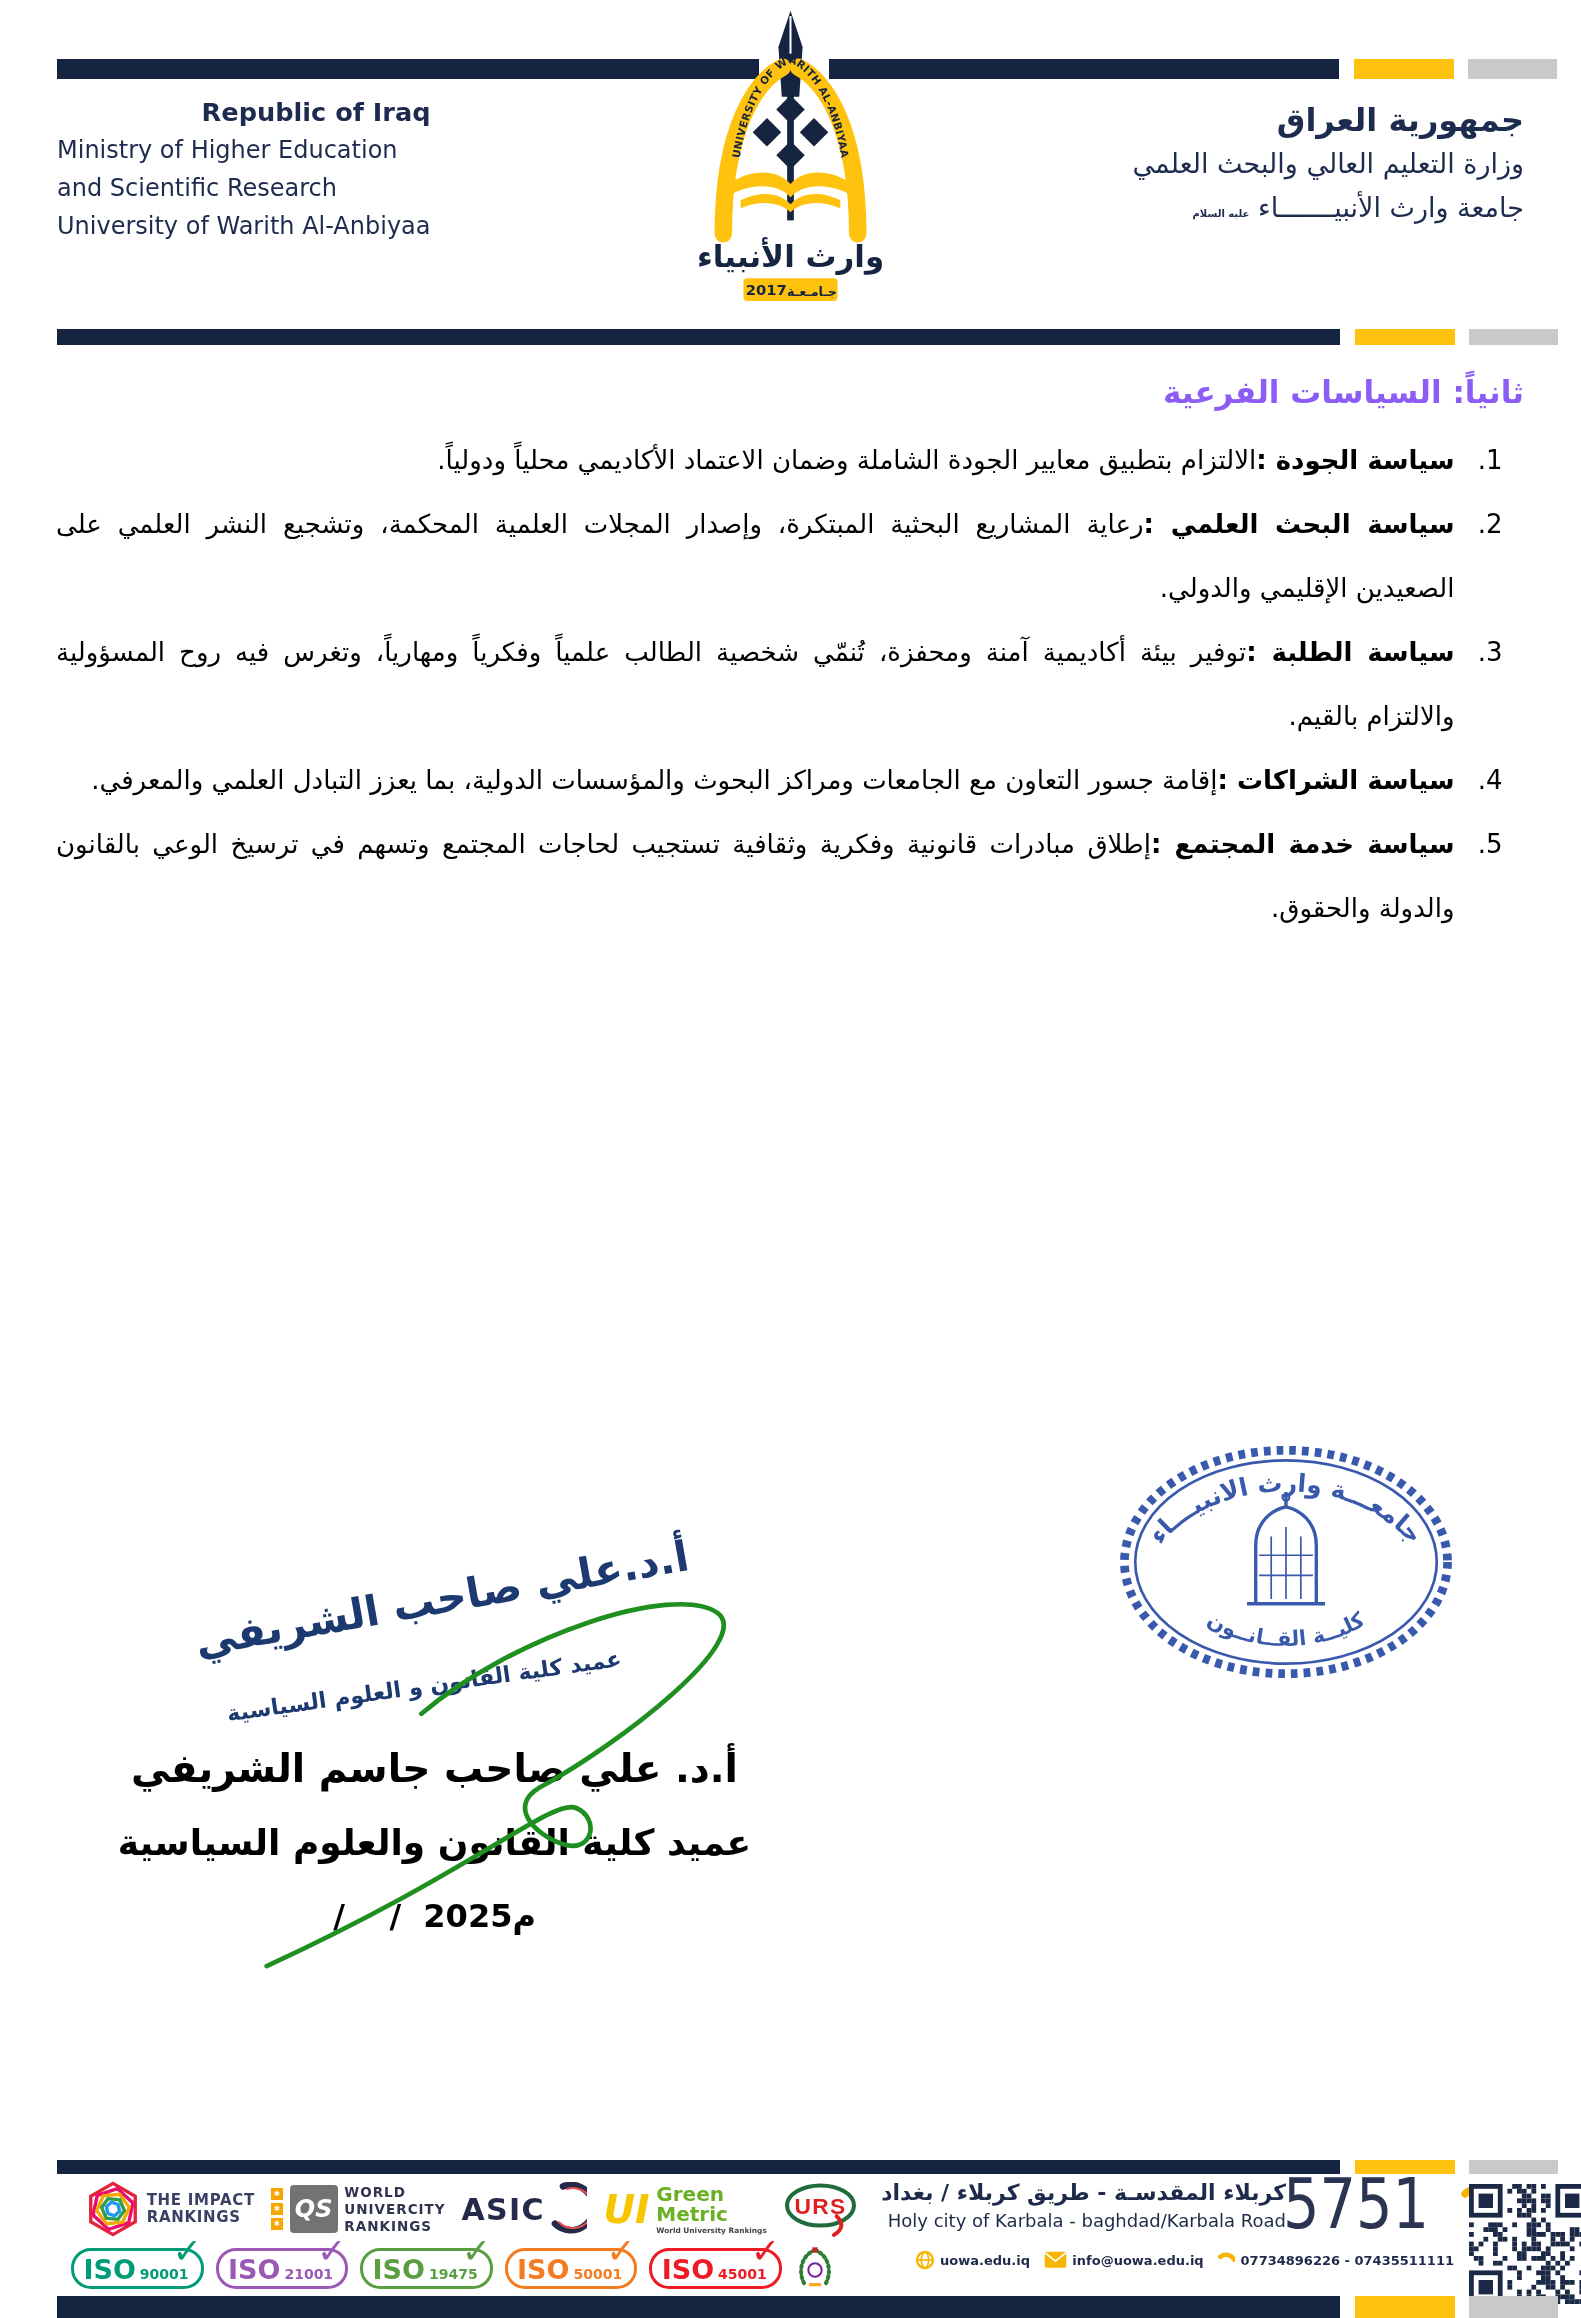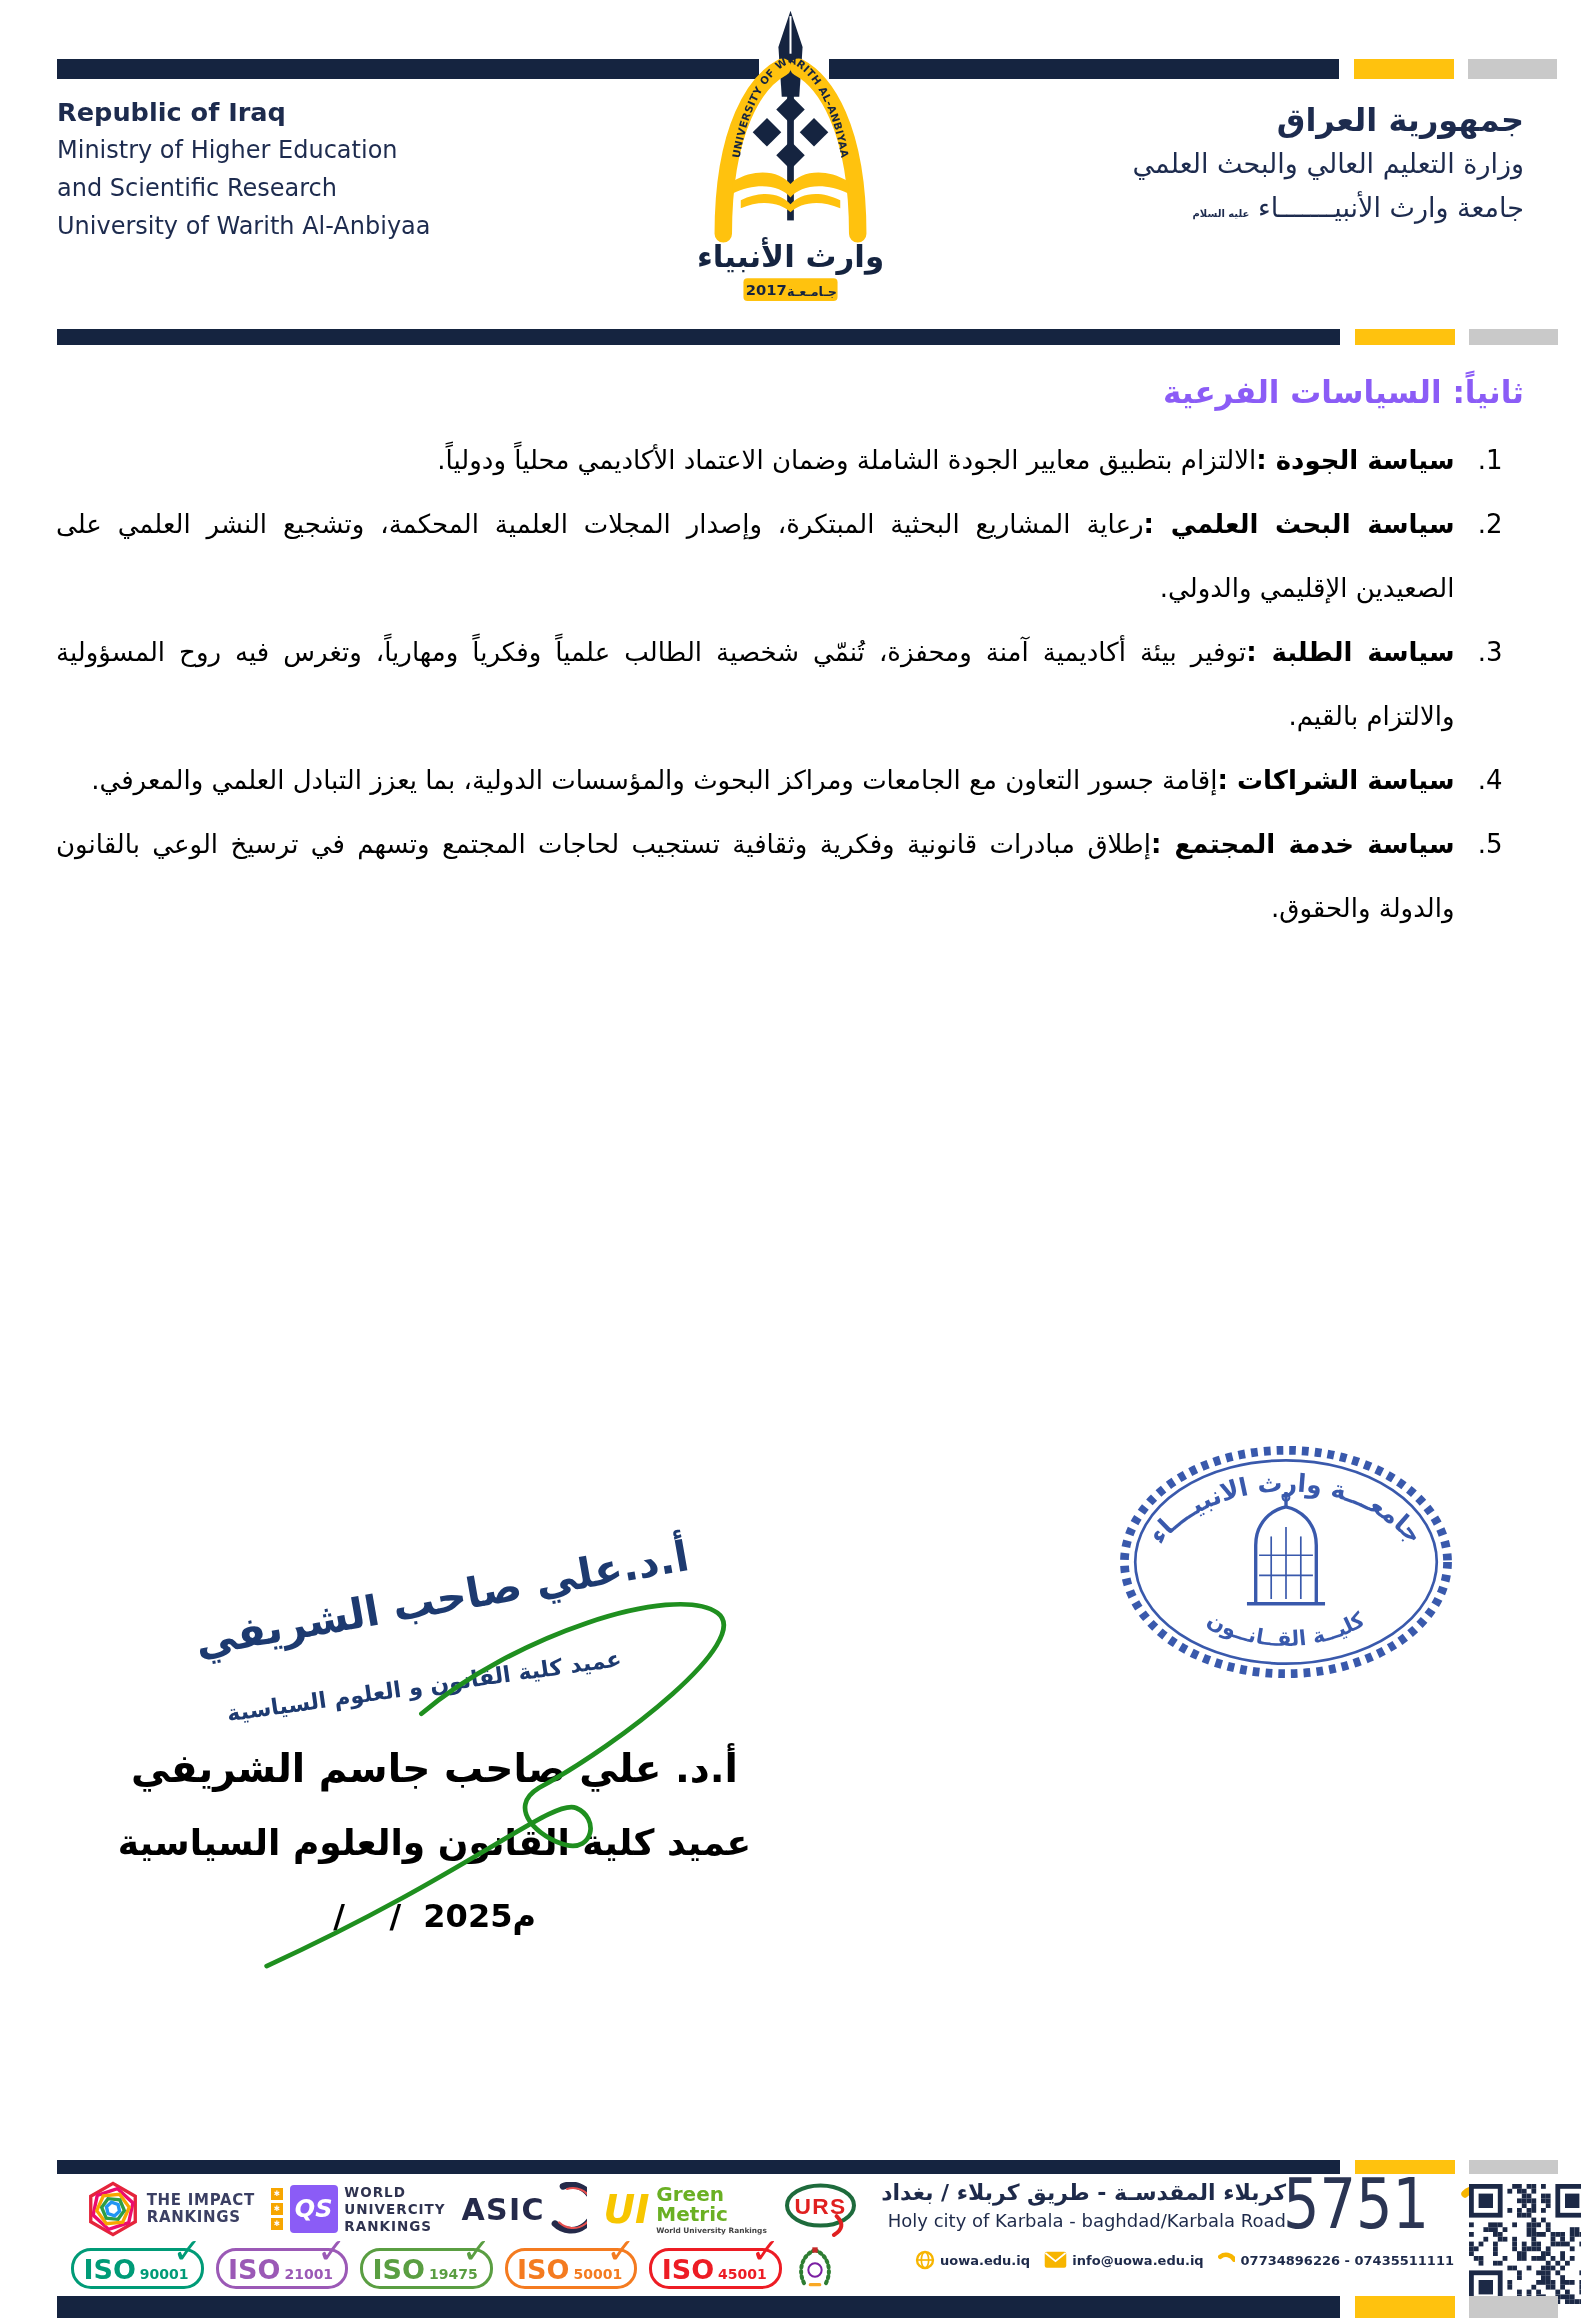--- a/index.html
+++ b/index.html
@@ -13,21 +13,21 @@
   .seg.yellow{background:#FFC20E;}
   .seg.gray{background:#C9C9C9;}
   .seg.blank{background:transparent;}
   #topbar{top:59px;height:20px;}
   #headrule{top:329px;height:16px;}
   #footrule{top:2160px;height:13.5px;}
   #bottombar{top:2296px;height:23px;}
 
   
   .hdr-en{position:absolute;left:57px;top:93px;color:#1d2b4e;font-size:24px;line-height:38px;}
-  .hdr-en .b1{font-weight:bold;font-size:25.6px;}
+  .hdr-en .b1{font-weight:bold;font-size:25.6px;text-align:right;}
   .hdr-ar{position:absolute;right:57px;top:98px;direction:rtl;text-align:right;color:#1d2b4e;
           font-size:27px;line-height:44px;}
   .hdr-ar .b1{font-weight:bold;font-size:32px;}
   .hdr-ar .honorific{font-size:10px;font-weight:bold;margin-left:40px;}
   #logo{position:absolute;left:699px;top:8px;}
 
   
   .content{position:absolute;right:57px;top:374px;width:1468px;direction:rtl;}
   .content h2{margin:0 0 17.5px 0;font-size:31px;font-weight:bold;color:#8b5cf6;}
   .pol{display:flex;direction:rtl;padding-right:21.5px;}
@@ -42,21 +42,21 @@
   .typed .t-name{padding-top:19px;font-size:39px;font-weight:bold;}
   .typed .t-title{margin-top:31px;font-size:36px;font-weight:bold;}
   .typed .t-date{margin-top:34px;font-size:32px;font-weight:bold;direction:ltr;white-space:pre;}
 
   
   .rank-row{position:absolute;left:86px;top:2180px;height:58px;display:flex;align-items:center;gap:16px;}
   .logo-item{display:flex;align-items:center;gap:6.7px;}
   .impact-txt{font-size:15px;line-height:17.5px;font-weight:bold;color:#3b3f63;letter-spacing:0.7px;}
   .qs-squares{display:flex;flex-direction:column;gap:3.4px;}
   .qs-sq{width:12px;height:12px;background:#F7A600;color:#fff;font-size:7.4px;line-height:12px;text-align:center;}
-  .qs-box{width:48px;height:48px;background:#8b5cf6;border-radius:4px;color:#fff;font-size:24px;font-weight:bold;
+  .qs-box{width:48px;height:48px;background:#737373;border-radius:4px;color:#fff;font-size:24px;font-weight:bold;
           font-style:italic;display:flex;align-items:center;justify-content:center;}
   .qs-txt{font-size:13.5px;line-height:17px;font-weight:bold;color:#2f3350;letter-spacing:1px;}
   .asic-txt{font-size:30px;font-weight:bold;color:#252a4a;letter-spacing:1.3px;}
   .gm-ui{font-size:39px;font-weight:bold;font-style:italic;color:#F7C600;}
   .gm-col{display:flex;flex-direction:column;}
   .gm-g{font-size:20px;line-height:20px;font-weight:bold;color:#6AB023;}
   .gm-sub{font-size:7.4px;font-weight:bold;color:#444;margin-top:2px;}
 
   .iso-row{position:absolute;left:71px;top:2246px;display:flex;align-items:center;gap:12px;}
   .iso{position:relative;border:3.4px solid var(--c);border-radius:20px;height:35px;padding:0 12px 0 9.4px;

